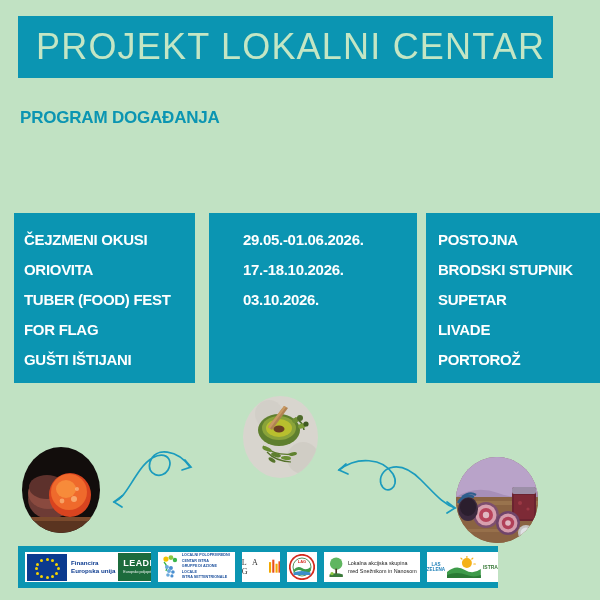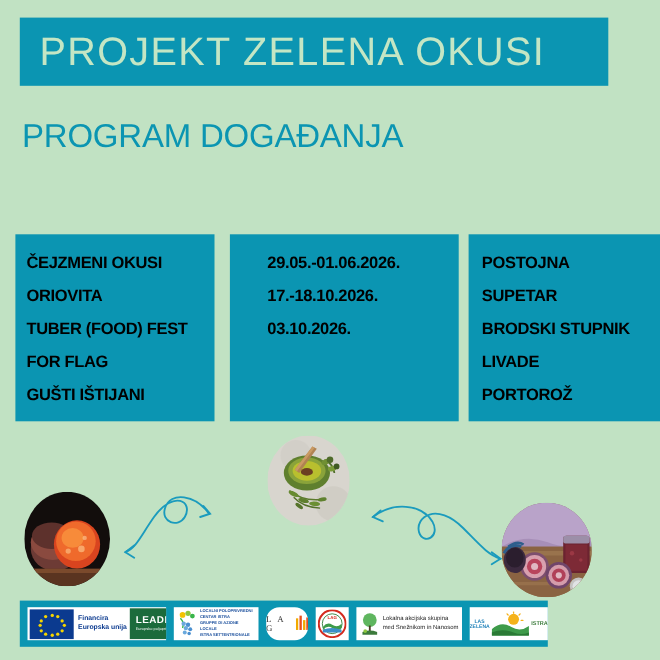--- a/index.html
+++ b/index.html
@@ -45,22 +45,22 @@
     white-space: nowrap;
     font-family: "Liberation Sans", sans-serif;
   }
 
   
   .subtitle {
     position: absolute;
     left: 20px;
     top: 108px;
     color: #0b95b2;
-    font-size: 30px;
-    font-weight: normal;
+    font-size: 17px;
+    font-weight: bold;
     letter-spacing: -0.2px;
     white-space: nowrap;
   }
 
   
   .program-table {
     position: absolute;
     left: 14px;
     top: 213px;
     width: 572px;
@@ -72,21 +72,21 @@
     height: 170px;
     background: #0b95b2;
     box-sizing: border-box;
     padding: 11px 8px 0 8px;
   }
   .col-names  { left: 0px;   width: 181px; }
   .col-dates  { left: 195px; width: 208px; }
   .col-places { left: 412px; width: 174px; }
 
   .cell {
-    color: #000000;
+    color: #ffffff;
     font-size: 15px;
     font-weight: bold;
     letter-spacing: -0.3px;
     line-height: 1;
     height: 30px;
     display: flex;
     align-items: center;
     white-space: nowrap;
   }
   .col-dates .cell { padding-left: 26px; }
@@ -173,42 +173,42 @@
     flex: none;
   }
   .leader-main { font-size: 9px; font-weight: bold; letter-spacing: 0.4px; line-height: 1; }
   .leader-sub  { font-size: 3.6px; line-height: 1.2; margin-top: 2px; opacity: .95; white-space: nowrap; }
 
   
   .logo-gal { width: 88px; padding: 0 2px; gap: 2px; }
   .gal-text { font-size: 3.7px; color: #1b4f9c; font-weight: bold; line-height: 1.5; }
 
   
-  .logo-lag { width: 44px; justify-content: space-between; gap: 3px; border-radius: 12px; }
+  .logo-lag { width: 44px; justify-content: space-between; gap: 3px; }
   .lag-letters { font-size: 8px; color: #333; letter-spacing: 2px; font-family: "Liberation Serif", serif; }
 
   
   .logo-stamp { width: 34px; justify-content: center; }
 
   
   .logo-las-sn { width: 110px; padding: 0 3px; gap: 3px; }
   .las-sn-text { font-size: 5.4px; color: #222; line-height: 1.5; white-space: nowrap; }
 
   
   .logo-zelena { width: 82px; justify-content: center; gap: 2px; }
   .zelena-left { font-size: 4.6px; color: #1b7fb8; font-weight: bold; line-height: 1.2; text-align: center; }
   .zelena-right { font-size: 5px; color: #3a7a3a; font-weight: bold; }
 </style>
 </head>
 <body>
 
 <div id="poster">
 
   <div class="title-bar">
-    <div class="title-text">PROJEKT ZELENA OKUSI</div>
+    <div class="title-text">PROJEKT LOKALNI CENTAR</div>
   </div>
 
   <div class="subtitle">PROGRAM DOGAĐANJA</div>
 
   <div class="program-table">
 
     <div class="col col-names">
       <div class="cell">ČEJZMENI OKUSI</div>
       <div class="cell">ORIOVITA</div>
       <div class="cell">TUBER (FOOD) FEST</div>
@@ -217,22 +217,22 @@
     </div>
 
     <div class="col col-dates">
       <div class="cell">29.05.-01.06.2026.</div>
       <div class="cell">17.-18.10.2026.</div>
       <div class="cell">03.10.2026.</div>
     </div>
 
     <div class="col col-places">
       <div class="cell">POSTOJNA</div>
+      <div class="cell">BRODSKI STUPNIK</div>
       <div class="cell">SUPETAR</div>
-      <div class="cell">BRODSKI STUPNIK</div>
       <div class="cell">LIVADE</div>
       <div class="cell">PORTOROŽ</div>
     </div>
   </div>
 
   <div class="photo photo-meat">
     <svg width="78" height="86" viewBox="0 0 78 86">
       <rect width="78" height="86" fill="#120d0c"></rect>
       <ellipse cx="28" cy="52" rx="22" ry="20" fill="#6d3b35"></ellipse>
       <ellipse cx="26" cy="46" rx="20" ry="16" fill="#8a4a3f"></ellipse>

